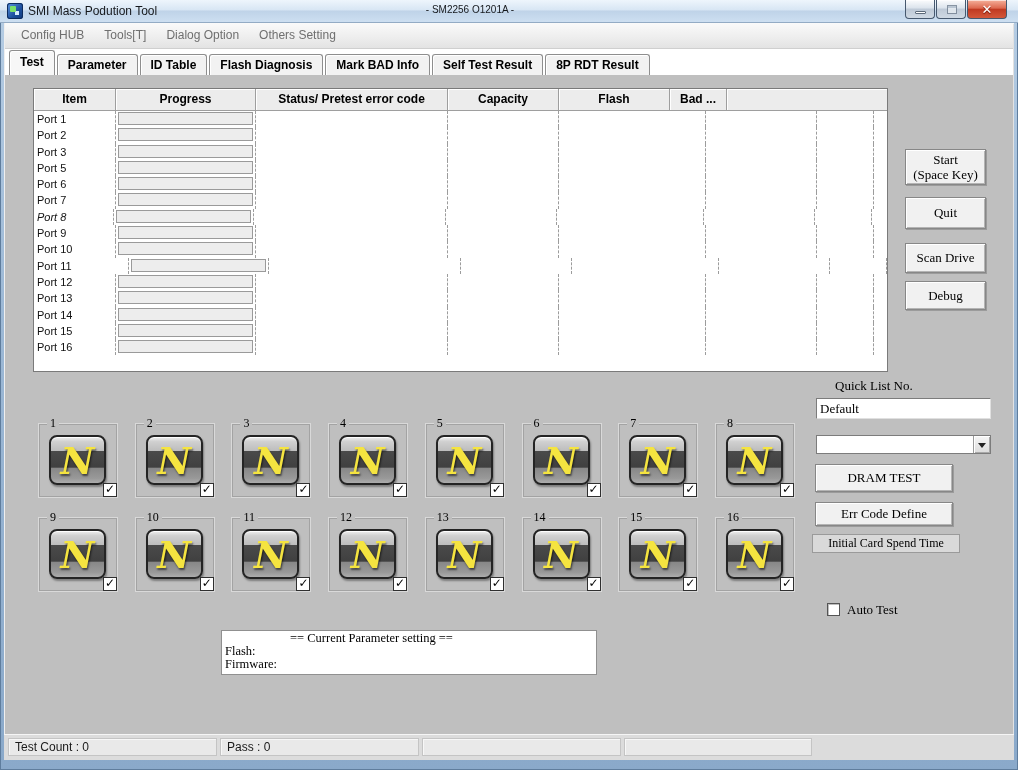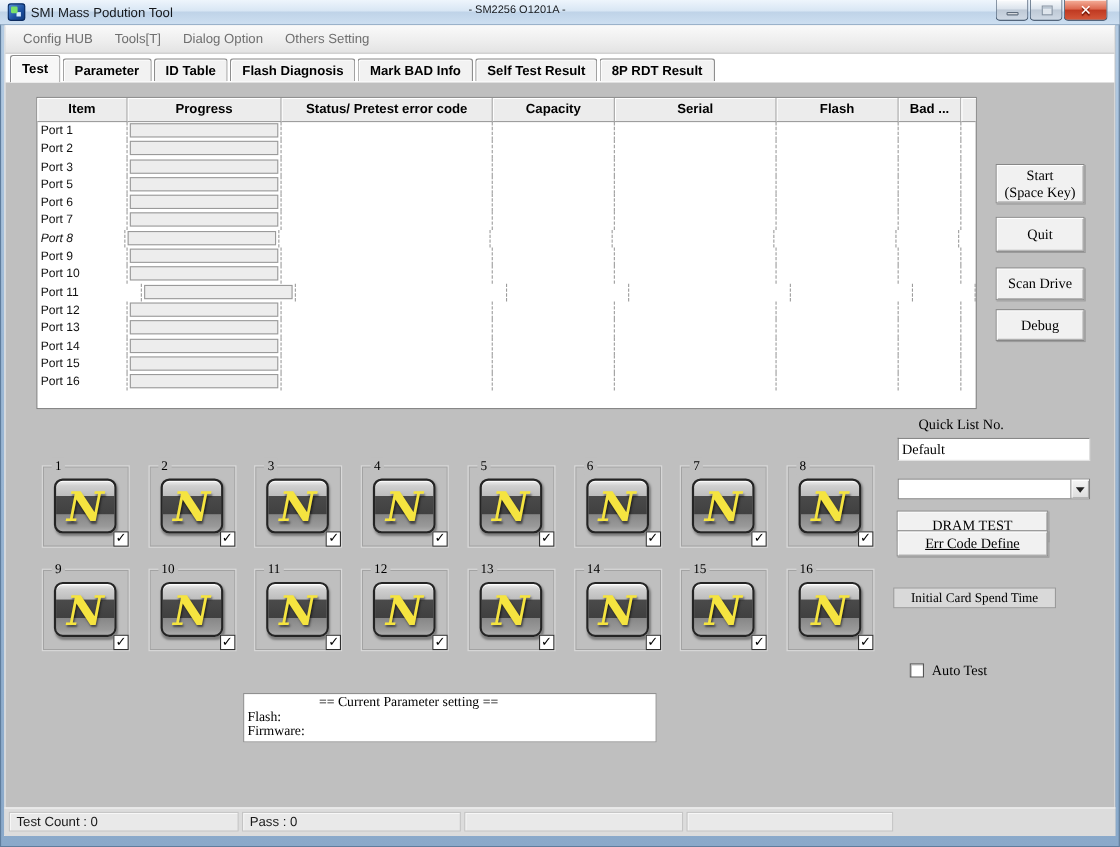--- a/index.html
+++ b/index.html
@@ -38,21 +38,21 @@
     box-shadow:inset 1px 1px 0 rgba(255,255,255,.75), inset -1px -1px 0 rgba(255,255,255,.55); }
 
   
   #menubar { position:absolute; left:1px; right:1px; top:0; height:26px; padding-left:6px;
     background:linear-gradient(180deg,#fafafa 0%,#ededed 60%,#e3e3e3 100%);
     border-bottom:1px solid #cfcfcf; display:flex; align-items:center; }
   .menu-item { padding:0 10px; font-size:12px; color:#6f6f6f; line-height:25px; }
 
   
   #tabstrip { position:absolute; left:1px; right:1px; top:26px; height:26px; background:#ffffff;
-    display:flex; align-items:flex-start; padding-left:4px; }
+    display:flex; align-items:flex-end; padding-left:4px; }
   .tab { margin-top:4px; height:21px; line-height:20px; padding:0 10px; background:#f2f2f2;
     border:1px solid #8e8e8e; border-bottom:none; border-radius:3px 3px 0 0;
     box-shadow:inset 1px 1px 0 #ffffff; font-size:12px; font-weight:bold; color:#000; margin-right:2px; }
   .tab.active { margin-top:1px; height:25px; line-height:23px; background:#f7f7f7; z-index:2; }
 
   
   #ports-table { position:absolute; left:29px; top:65px; width:855px; height:284px;
     background:#ffffff; border:1px solid #7a7a7a; }
   #thead { display:flex; height:22px; }
   .hcell { height:22px; background:#ececec; border-right:1px solid #9e9e9e; border-bottom:1px solid #9e9e9e;
@@ -66,21 +66,21 @@
 
   
   .btn3d { position:absolute; background:#f1f1f1; border:1px solid #878787; text-align:center;
     box-shadow:inset 1px 1px 0 #ffffff, inset -1px -1px 0 #b4b4b4, 1px 1px 0 rgba(90,90,90,.35);
     font-family:"Liberation Serif","DejaVu Serif",serif; font-size:13px; color:#000; }
   #start-btn { left:901px; top:126px; width:81px; height:36px; padding-top:2px; line-height:15px; }
   #quit-btn { left:901px; top:174px; width:81px; height:32px; line-height:30px; }
   #scan-btn { left:901px; top:220px; width:81px; height:30px; line-height:28px; }
   #debug-btn { left:901px; top:258px; width:81px; height:29px; line-height:27px; }
   #dram-btn { left:811px; top:441px; width:138px; height:28px; line-height:26px; }
-  #err-btn { left:811px; top:459px; width:138px; height:24px; line-height:22px;text-decoration:underline; }
+  #err-btn { left:811px; top:479px; width:138px; height:24px; line-height:22px; }
   #initial-btn { left:808px; top:511px; width:148px; height:19px; line-height:17px; background:#d9d9d9;
     border:1px solid #9a9a9a; box-shadow:none; font-size:12px; }
 
   
   #quick-label { position:absolute; left:831px; top:355px; font-size:13px; color:#000; }
   #quick-input { position:absolute; left:812px; top:375px; width:175px; height:21px; background:#fff;
     border:1px solid #7c7c7c; border-right-color:#e0e0e0; border-bottom-color:#e0e0e0;
     font-family:"Liberation Serif","DejaVu Serif",serif; font-size:13px; padding:1px 3px; color:#000; }
   #combo { position:absolute; left:812px; top:412px; width:175px; height:19px; background:#fff;
     border:1px solid #7c7c7c; }
@@ -164,21 +164,20 @@
         <div class="tab">Self Test Result</div>
         <div class="tab">8P RDT Result</div>
       </div>
 
     <div id="ports-table">
       <div id="thead">
           <div class="hcell" style="width: 82px;">Item</div>
           <div class="hcell" style="width: 140px;">Progress</div>
           <div class="hcell" style="width: 192px;">Status/ Pretest error code</div>
           <div class="hcell" style="width: 111px;">Capacity</div>
-          <div class="hcell" style="width: 147px;">Serial</div>
           <div class="hcell" style="width: 111px;">Flash</div>
           <div class="hcell" style="width: 57px;">Bad ...</div>
           <div class="hcell" style="width: 13px; flex: 1 1 0%; border-right: none;"></div>
         </div>
       <div id="tbody">
           <div class="trow">
             <div class="bcell port-label" style="width: 82px;">Port 1</div>
             <div class="bcell" style="width: 140px;">
               <div class="pbar"></div>
             </div>

